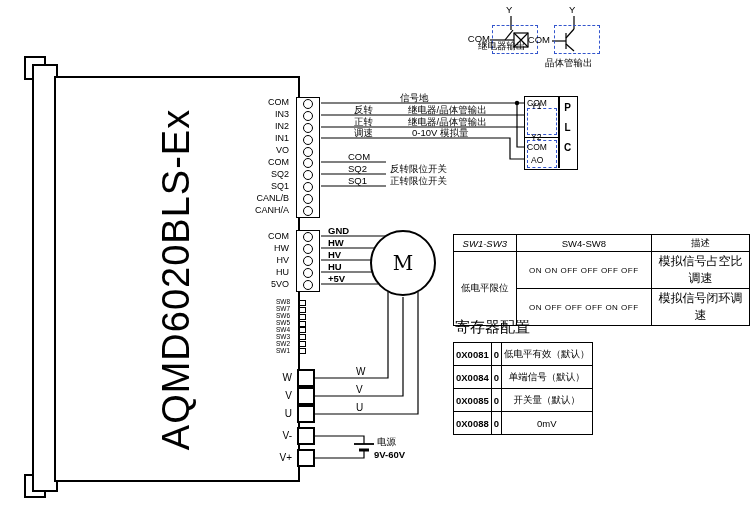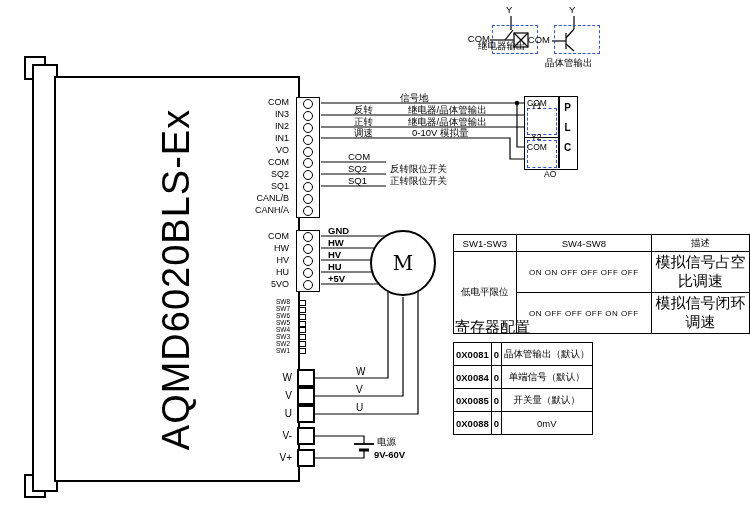--- a/index.html
+++ b/index.html
@@ -49,21 +49,21 @@
   .overlay{position:absolute;left:0;top:0;pointer-events:none;}
   
   .tbl{position:absolute;}
   .tbl-title{font-size:15px;margin:0 0 5px 2px;}
   .tbl table{border-collapse:collapse;background:#fff;}
   .tbl th,.tbl td{border:1px solid #000;text-align:center;padding:1px 2px;font-weight:normal;}
   .dip th{font-size:9.5px;height:14px;}
   .dip td{height:18px;}
   .dip .rowlabel{font-size:9.5px;}
   .dip .sw{font-size:8px;letter-spacing:0.5px;}
-  .dip .desc{font-size:15px;}
+  .dip .desc{font-size:12px;}
   .reg th{font-size:10px;height:17px;}
   .reg td{height:20px;}
   .reg .addr,.reg .val{font-size:9.5px;font-weight:bold;}
   .reg .desc{font-size:9.5px;}
 </style>
 </head>
 <body>
 
 <div class="stage">
 
@@ -224,30 +224,30 @@
 
   <div class="plc"></div>
   <div class="plc-divider-v"></div>
   <div class="plc-divider-h"></div>
   <div class="dashbox" style="left:527px;top:108px;width:28px;height:25px;"></div>
   <div class="dashbox" style="left:527px;top:140px;width:28px;height:26px;"></div>
   <span class="plc-term" style="left:527px;top:98px;">COM</span>
   <span class="plc-term" style="left:531px;top:101px;">Y1</span>
   <span class="plc-term" style="left:531px;top:132px;">Y2</span>
   <span class="plc-term" style="left:527px;top:142px;">COM</span>
-  <span class="plc-term" style="left:531px;top:169px;margin-left:13px;">AO</span>
+  <span class="plc-term" style="left:531px;top:155px;">AO</span>
   <span class="plc-letter" style="left:559px;top:102px;">P</span>
   <span class="plc-letter" style="left:559px;top:122px;">L</span>
   <span class="plc-letter" style="left:559px;top:142px;">C</span>
 
   <div class="tbl dip" style="left:453px;top:234px;">
     <table>
       <tbody>
           <tr>
-        <th style="width:58px;">SW1-SW3</th>
+        <th style="width:58px;font-style:italic;">SW1-SW3</th>
         <th style="width:132px;">SW4-SW8</th>
         <th style="width:94px;">描述</th>
       </tr>
       <tr>
         <td rowspan="2" class="rowlabel">低电平限位</td>
         <td class="sw">ON ON OFF OFF OFF OFF</td>
         <td class="desc">模拟信号占空比调速</td>
       </tr>
       <tr>
         <td class="sw">ON OFF OFF OFF ON OFF</td>
@@ -257,21 +257,21 @@
       </table>
   </div>
 
   <div class="tbl reg" style="left:453px;top:318px;">
     <div class="tbl-title">寄存器配置</div>
     <table>
       <tbody>
       <tr>
         <td class="addr">0X0081</td>
         <td class="val">0</td>
-        <td class="desc">晶体管输出（默认）</td>
+        <td class="desc">低电平有效（默认）</td>
       </tr>
       <tr>
         <td class="addr">0X0084</td>
         <td class="val">0</td>
         <td class="desc">单端信号（默认）</td>
       </tr>
       <tr>
         <td class="addr">0X0085</td>
         <td class="val">0</td>
         <td class="desc">开关量（默认）</td>

